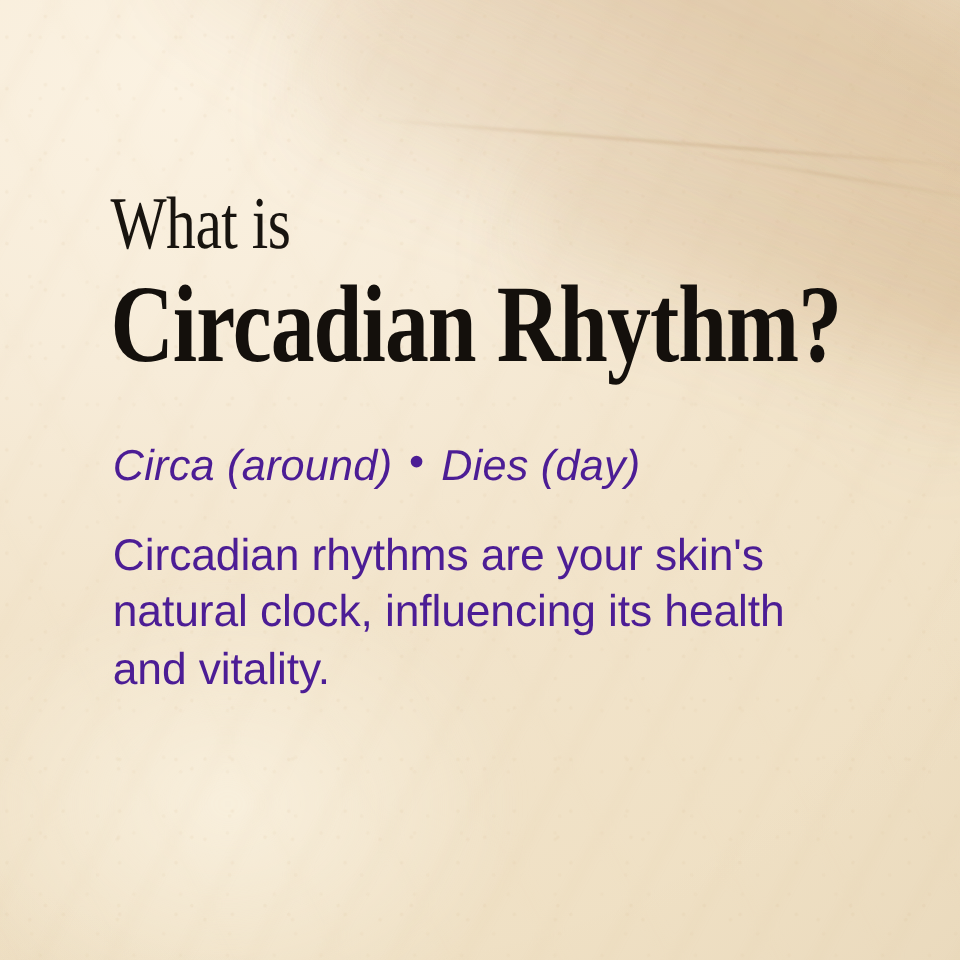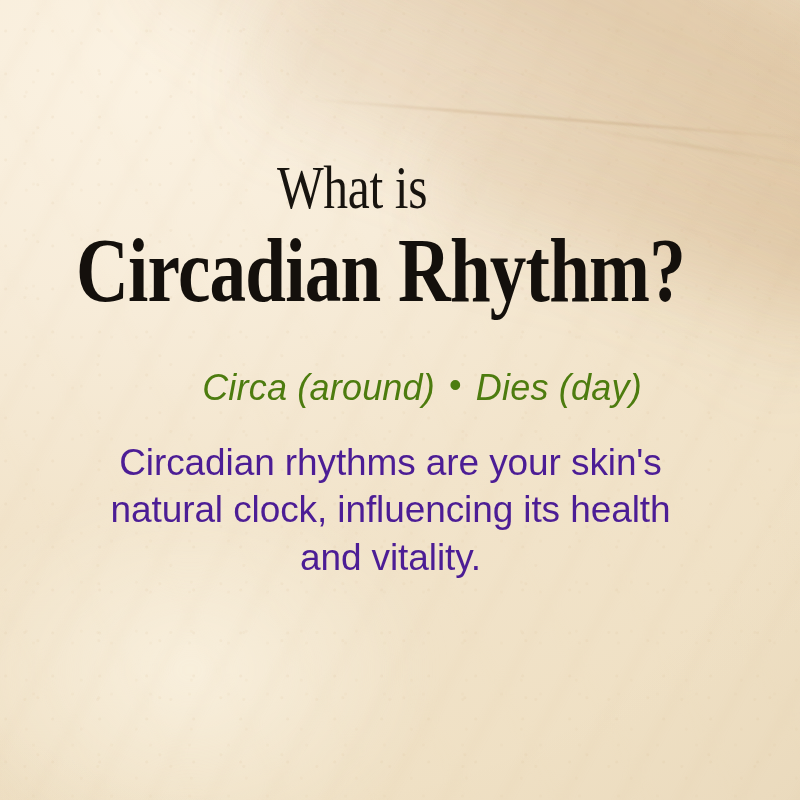--- a/index.html
+++ b/index.html
@@ -143,24 +143,23 @@
     inset: 0;
     background: radial-gradient(118% 108% at 36% 40%,
         rgba(0,0,0,0) 55%,
         rgba(152,116,70,0.07) 84%,
         rgba(140,104,60,0.13) 100%);
   }
 
   
   .content {
     position: absolute;
-    left: 76px;
+    left: 92px;
     top: 158px;
     width: 690px;
-    text-align: center;
   }
 
   .eyebrow {
     font-family: "Liberation Serif", "DejaVu Serif", serif;
     font-size: 62px;
     line-height: 0.96;
     letter-spacing: -0.5px;
     color: #18140f;
     margin: 0;
     transform: scaleX(0.80);
@@ -180,21 +179,21 @@
     white-space: nowrap;
   }
 
   .etymology {
     font-family: "Liberation Sans", sans-serif;
     font-style: italic;
     font-weight: 400;
     font-size: 36px;
     line-height: 1.1;
     letter-spacing: 0.2px;
-    color: #4d7c0f;
+    color: #4c1d95;
     margin: 52px 0 0 2px;
     white-space: nowrap;
   }
   .etymology .sep {
     display: inline-block;
     padding: 0 14px;
     font-style: normal;
     position: relative;
     top: -3px;
   }

